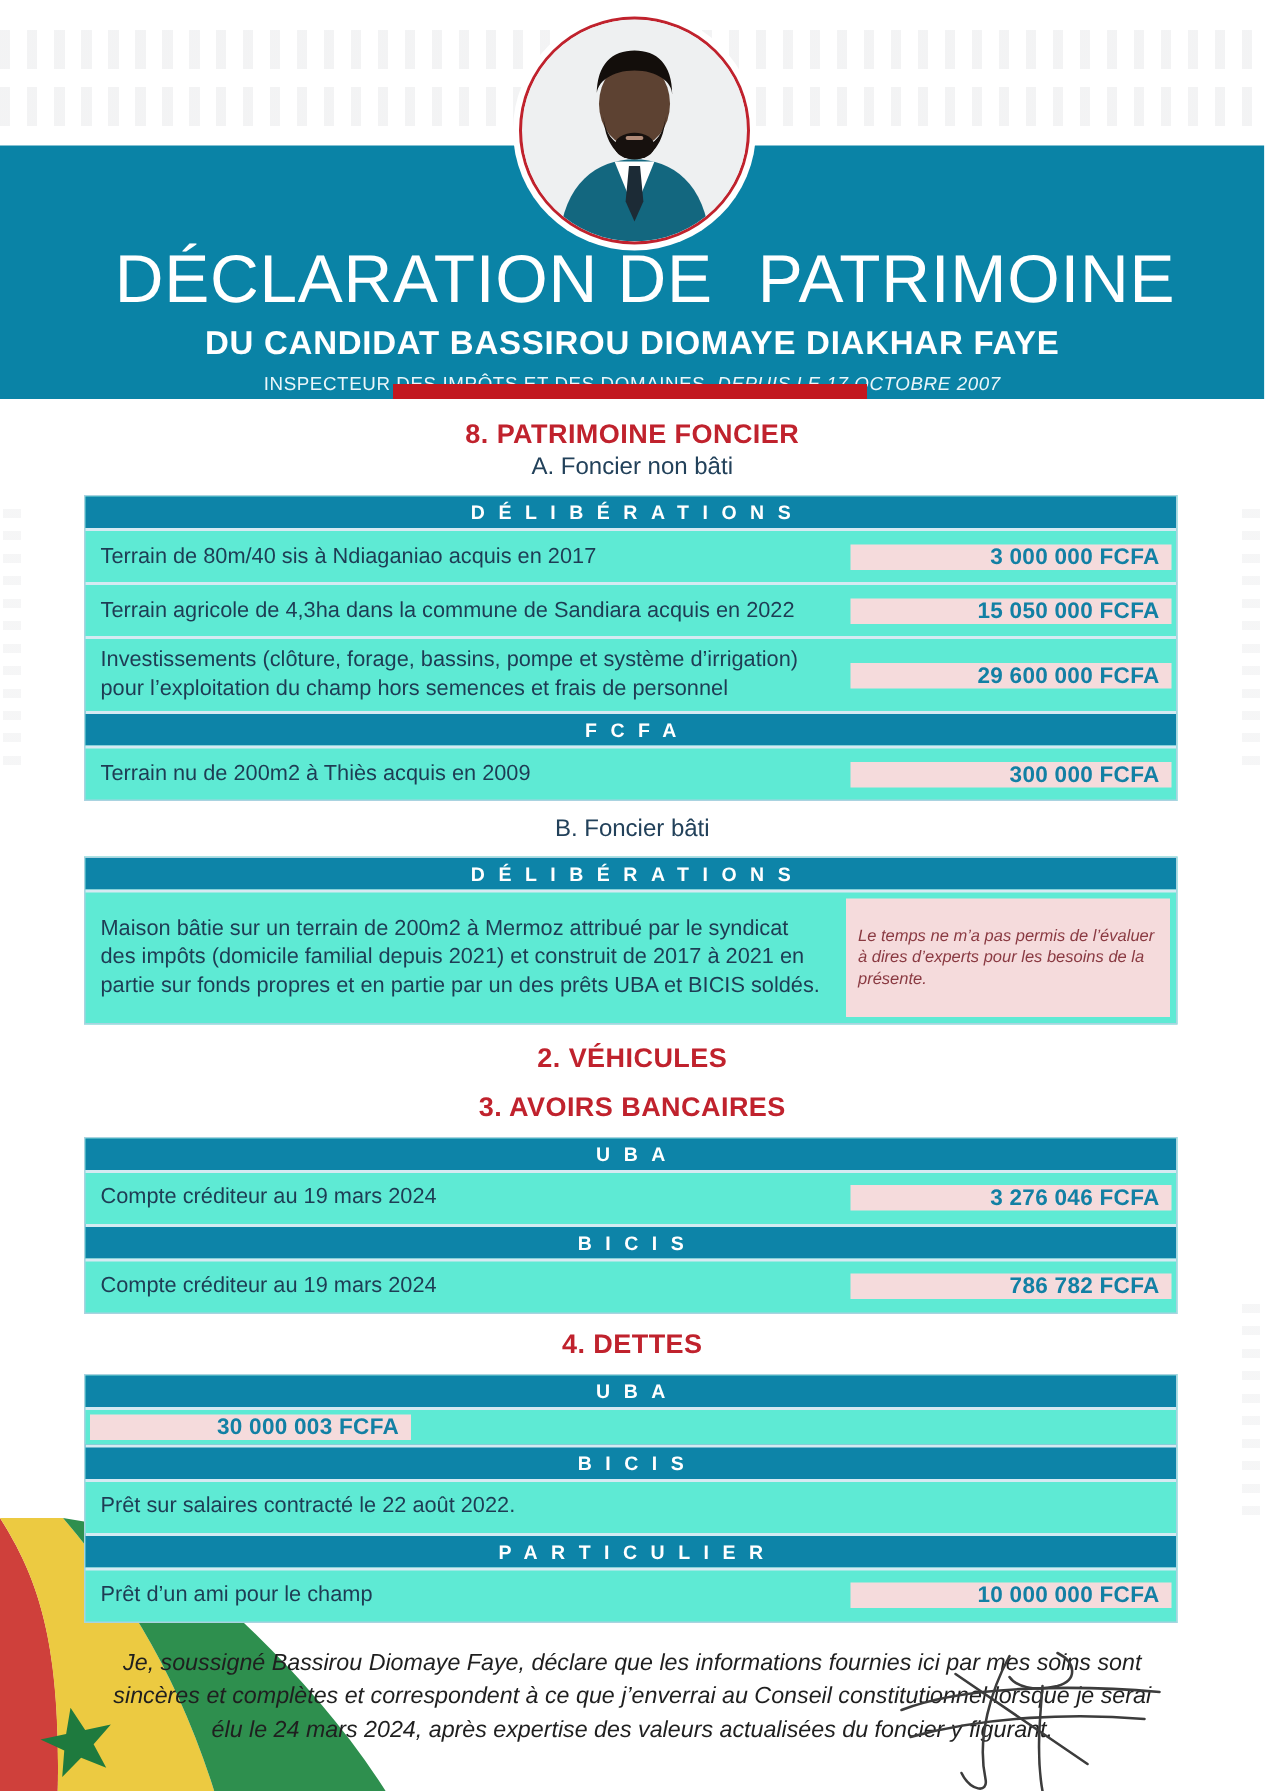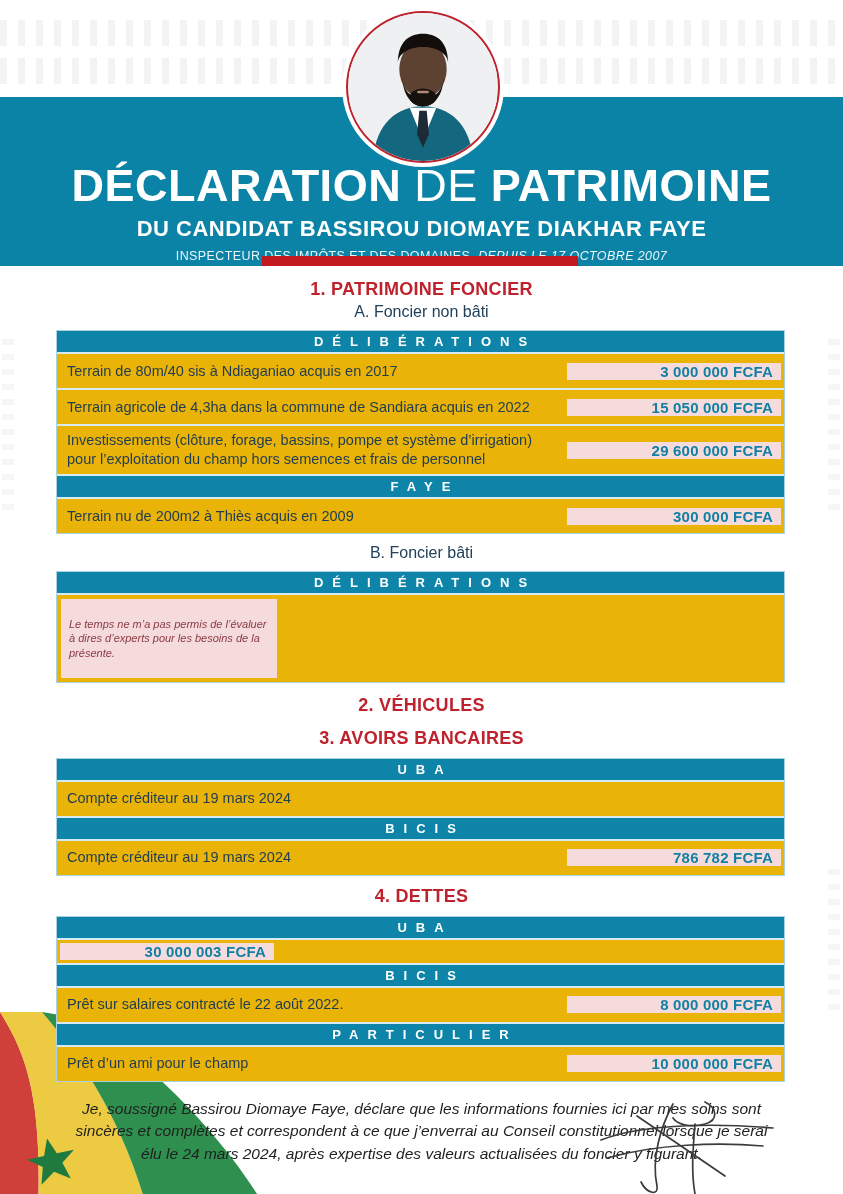--- a/index.html
+++ b/index.html
@@ -16,42 +16,42 @@
     background:repeating-linear-gradient(0deg, rgba(120,125,135,0.07) 0 6px, transparent 6px 15px); }
   .swm-r1 { right:3px; top:330px; height:180px; }
   .swm-r2 { right:3px; top:860px; height:150px; }
   .swm-l1 { left:2px; top:330px; height:180px; }
 
   
   .hero { position:absolute; top:97px; left:0; width:100%; height:169px;
     background:#0a83a6; z-index:1; text-align:center; }
   .hero-title { margin-top:66px; color:#ffffff; font-size:45px; line-height:1;
     letter-spacing:0.5px; white-space:nowrap; }
-  .tw-b { font-weight:bold; } .tw-l { font-weight:normal; }
+  .tw-b { font-weight:normal;margin-left:17px; } .tw-l { font-weight:normal; }
   .hero-subtitle { margin-top:8px; color:#ffffff; font-size:22px; font-weight:bold; letter-spacing:0.5px; }
   .hero-role { margin-top:7px; color:#eaf6fa; font-size:12.5px; letter-spacing:0.4px; }
   .hero-role .since { font-style:italic; margin-left:4px; }
   .red-bar { position:absolute; left:262px; top:256px; width:316px; height:10px;
     background:#c2181f; z-index:3; }
 
   
   .photo { position:absolute; top:11px; left:346px; width:150px; height:148px;
     border-radius:50%; border:2px solid #c0222d; background:#eef0f1;
     box-shadow:0 0 0 4px #ffffff; overflow:hidden; z-index:2; }
   .photo svg { display:block; width:100%; height:100%; }
 
   
   .content { position:absolute; top:266px; left:0; right:0; z-index:2; }
   .sec-title { margin-top:13px; text-align:center; color:#c0222d;
     font-size:18px; font-weight:bold; letter-spacing:0.3px; }
   .sub-title { margin-top:3px; text-align:center; color:#22415a;
     font-size:16px; font-weight:normal; }
   .mt-sm { margin-top:10px; } .mt-md { margin-top:12px; } .mt-xs { margin-top:5px; }
 
-  .tbl { margin:9px 58px 0 56px; border:1px solid #a9d3e0; background:#eab308; }
+  .tbl { margin:9px 58px 0 56px; border:1px solid #a9d3e0; background:#5eead4; }
   .band { background:#0d84a8; color:#ffffff; text-align:center;
     font-size:13px; font-weight:bold; letter-spacing:9px; padding:3px 0 3px 9px;
     line-height:15px; }
   .row { display:flex; align-items:center; }
   .row + .row, .band + .row, .row + .band { border-top:2px solid #d5eaf2; }
   .cell-label { flex:1; display:flex; align-items:center;
     color:#1e3c54; font-size:14.5px; line-height:1.3; padding:4px 10px; min-height:26px; }
   .cell-value { width:206px; flex:0 0 206px; margin:3px 3px; background:#f5dbdc;
     display:flex; align-items:center; justify-content:flex-end;
     color:#1280a4; font-size:15px; font-weight:bold; padding-right:8px; letter-spacing:0.2px; }
@@ -101,78 +101,79 @@
       <ellipse cx="50" cy="38" rx="16" ry="19.5" fill="#5d4232"></ellipse>
       <path d="M33,34 C33,20 40,14 50,14 C60,14 67,20 67,34 C67,28 60,23 50,23 C40,23 33,28 33,34 Z" fill="#130e0b"></path>
       <path d="M36,42 C36,56 43,63 50,63 C57,63 64,56 64,42 C64,52 58,58 50,58 C42,58 36,52 36,42 Z" fill="#17110e"></path>
       <ellipse cx="50" cy="57" rx="9" ry="6" fill="#17110e"></ellipse>
       <rect x="46" y="52.5" width="8" height="1.8" rx="0.9" fill="#b08a77"></rect>
     </svg>
   </div>
 
   <div class="content">
 
-    <div class="sec-title">1. PATRIMOINE FONCIER</div>
+    <div class="sec-title">8. PATRIMOINE FONCIER</div>
     <div class="sub-title">A. Foncier non bâti</div>
 
     <div class="tbl">
       <div class="band">DÉLIBÉRATIONS</div>
       <div class="row">
         <div class="cell-label">Terrain de 80m/40 sis à Ndiaganiao acquis en 2017</div>
         <div class="cell-value">3 000 000 FCFA</div>
       </div>
       <div class="row">
         <div class="cell-label">Terrain agricole de 4,3ha dans la commune de Sandiara acquis en 2022</div>
         <div class="cell-value">15 050 000 FCFA</div>
       </div>
       <div class="row row-tall">
         <div class="cell-label">Investissements (clôture, forage, bassins, pompe et système d’irrigation) pour l’exploitation du champ hors semences et frais de personnel</div>
         <div class="cell-value">29 600 000 FCFA</div>
       </div>
-      <div class="band">FAYE</div>
+      <div class="band">FCFA</div>
       <div class="row">
         <div class="cell-label">Terrain nu de 200m2 à Thiès acquis en 2009</div>
         <div class="cell-value">300 000 FCFA</div>
       </div>
     </div>
 
     <div class="sub-title mt-sm">B. Foncier bâti</div>
 
     <div class="tbl mt-xs">
       <div class="band">DÉLIBÉRATIONS</div>
       <div class="row">
+        <div class="cell-label">Maison bâtie sur un terrain de 200m2 à Mermoz attribué par le syndicat des impôts (domicile familial depuis 2021) et construit de 2017 à 2021 en partie sur fonds propres et en partie par un des prêts UBA et BICIS soldés.</div>
         <div class="cell-note">Le temps ne m’a pas permis de l’évaluer à dires d’experts pour les besoins de la présente.</div>
       </div>
     </div>
 
     <div class="sec-title mt-md">2. VÉHICULES</div>
 
     <div class="sec-title mt-md">3. AVOIRS BANCAIRES</div>
     <div class="tbl">
       <div class="band">UBA</div>
       <div class="row">
         <div class="cell-label">Compte créditeur au 19 mars 2024</div>
+        <div class="cell-value">3 276 046 FCFA</div>
       </div>
       <div class="band">BICIS</div>
       <div class="row">
         <div class="cell-label">Compte créditeur au 19 mars 2024</div>
         <div class="cell-value">786 782 FCFA</div>
       </div>
     </div>
 
     <div class="sec-title mt-sm">4. DETTES</div>
     <div class="tbl mt-xs">
       <div class="band">UBA</div>
       <div class="row">
         <div class="cell-value">30 000 003 FCFA</div>
       </div>
       <div class="band">BICIS</div>
       <div class="row">
         <div class="cell-label">Prêt sur salaires contracté le 22 août 2022.</div>
-        <div class="cell-value">8 000 000 FCFA</div>
       </div>
       <div class="band">PARTICULIER</div>
       <div class="row">
         <div class="cell-label">Prêt d’un ami pour le champ</div>
         <div class="cell-value">10 000 000 FCFA</div>
       </div>
     </div>
 
     <div class="declaration">Je, soussigné Bassirou Diomaye Faye, déclare que les informations fournies ici par mes soins sont sincères et complètes et correspondent à ce que j’enverrai au Conseil constitutionnel lorsque je serai élu le 24 mars 2024, après expertise des valeurs actualisées du foncier y figurant.</div>
 

